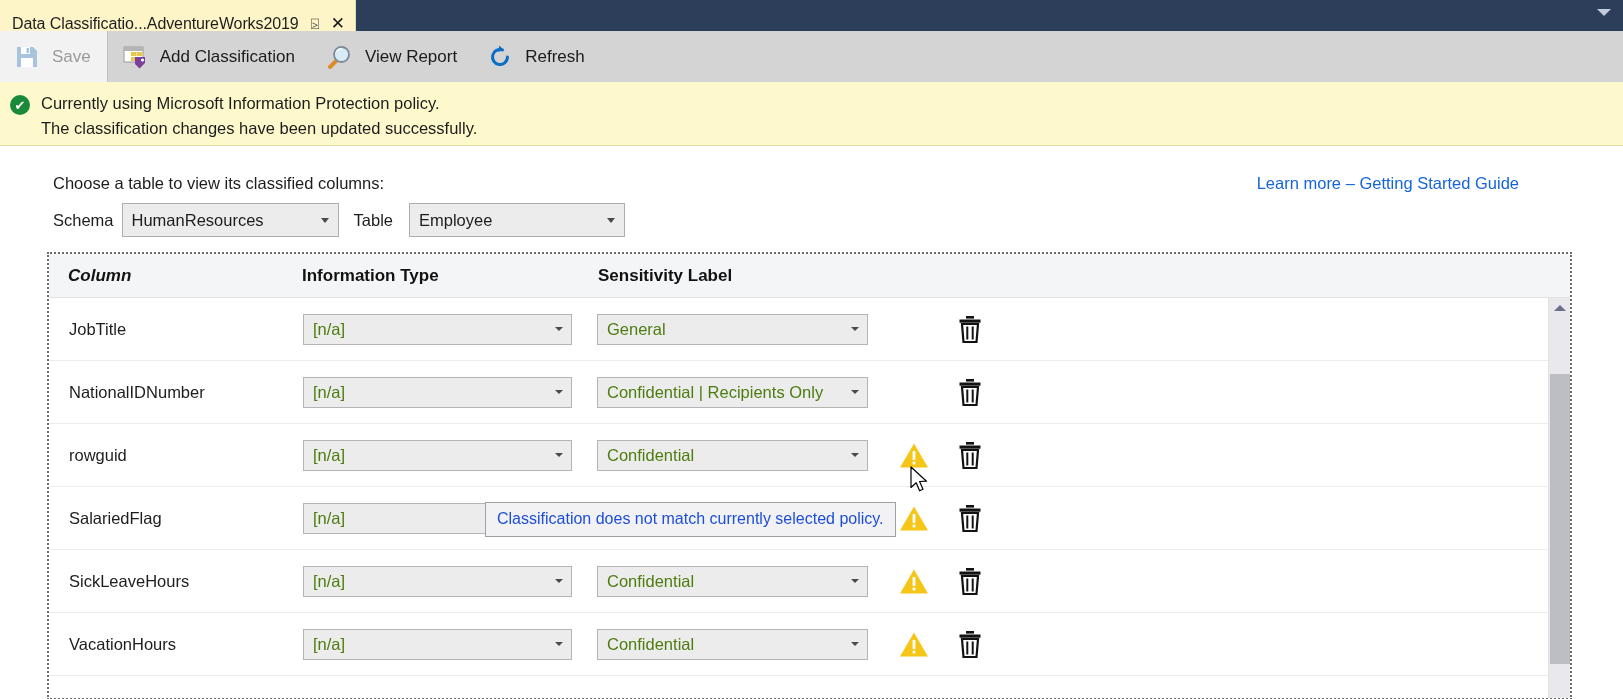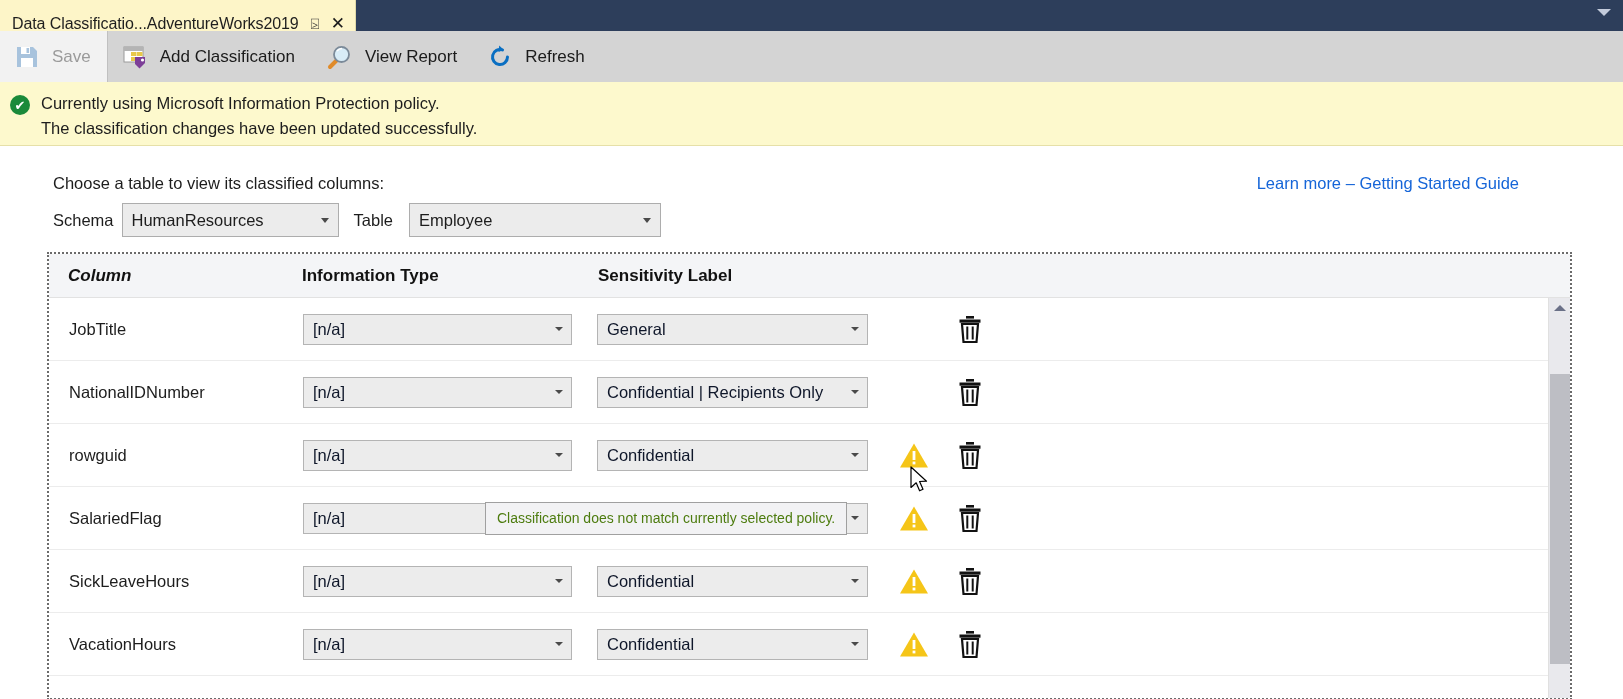--- a/index.html
+++ b/index.html
@@ -187,21 +187,21 @@
   .combo .caret {
     position: absolute;
     right: 9px; top: 50%;
     margin-top: -2px;
     width: 0; height: 0;
     border-left: 4.5px solid transparent;
     border-right: 4.5px solid transparent;
     border-top: 5px solid #4a4a4a;
   }
   .combo-schema { width: 217px; }
-  .combo-table { width: 252px; margin-left: 8px; }
+  .combo-table { width: 216px; margin-left: 8px; }
   .sel-label-table { margin-left: 15px; }
   .btn {
     margin-left: 21px;
     height: 38px;
     background: #dcdcdc;
     border: 1px solid #9a9a9a;
     font-size: 16.5px;
     color: #1d1d1d;
     padding: 0 15px;
     display: flex;
@@ -259,21 +259,21 @@
   .cell-sens { position: absolute; left: 548px; }
   .row-combo {
     position: relative;
     background: #ececec;
     border: 1px solid #b4b4b4;
     height: 31px;
     display: flex;
     align-items: center;
     padding: 0 24px 0 9px;
     font-size: 16.5px;
-    color: #0f172a;
+    color: #4d7c0f;
     white-space: nowrap;
     overflow: hidden;
     cursor: pointer;
   }
   .row-combo .caret {
     position: absolute;
     right: 8px; top: 50%;
     margin-top: -2px;
     width: 0; height: 0;
     border-left: 4px solid transparent;
@@ -328,22 +328,22 @@
     cursor: pointer;
   }
 
   
   .tooltip {
     position: absolute;
     left: 485px; top: 502px;
     background: #f2f2f4;
     border: 1px solid #a0a0a0;
     padding: 7px 11px 8px 11px;
-    font-size: 14px;
-    color: #4d7c0f;
+    font-size: 16px;
+    color: #1d4ed8;
     white-space: nowrap;
     z-index: 40;
   }
 
   
   .cursor {
     position: absolute;
     left: 910px; top: 466px;
     z-index: 60;
     pointer-events: none;

